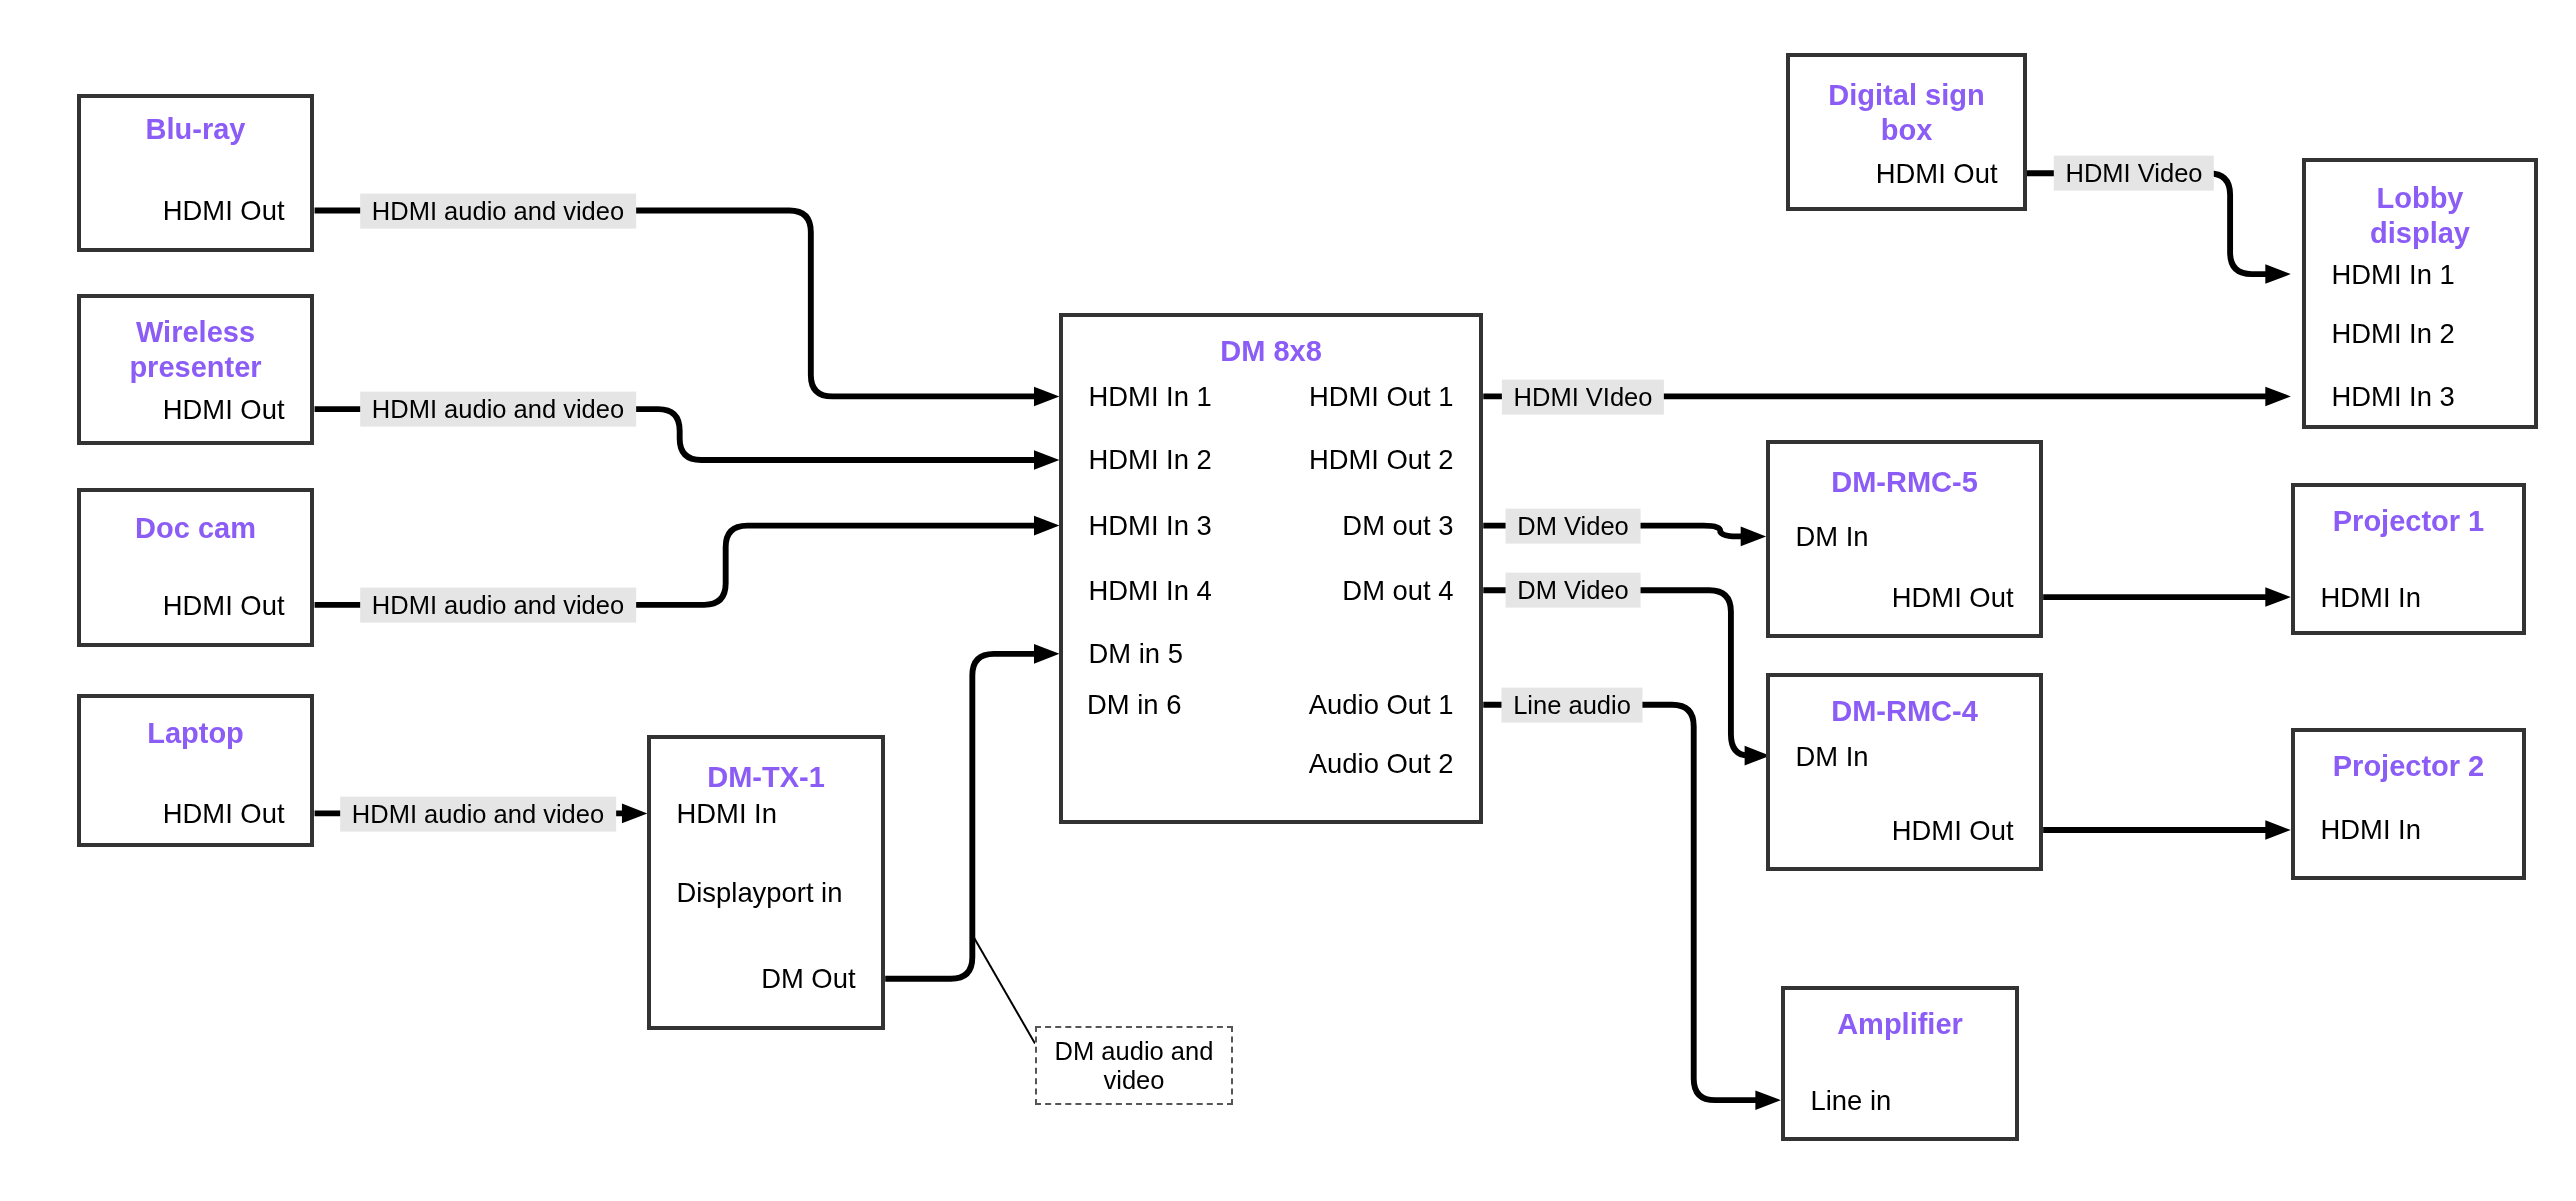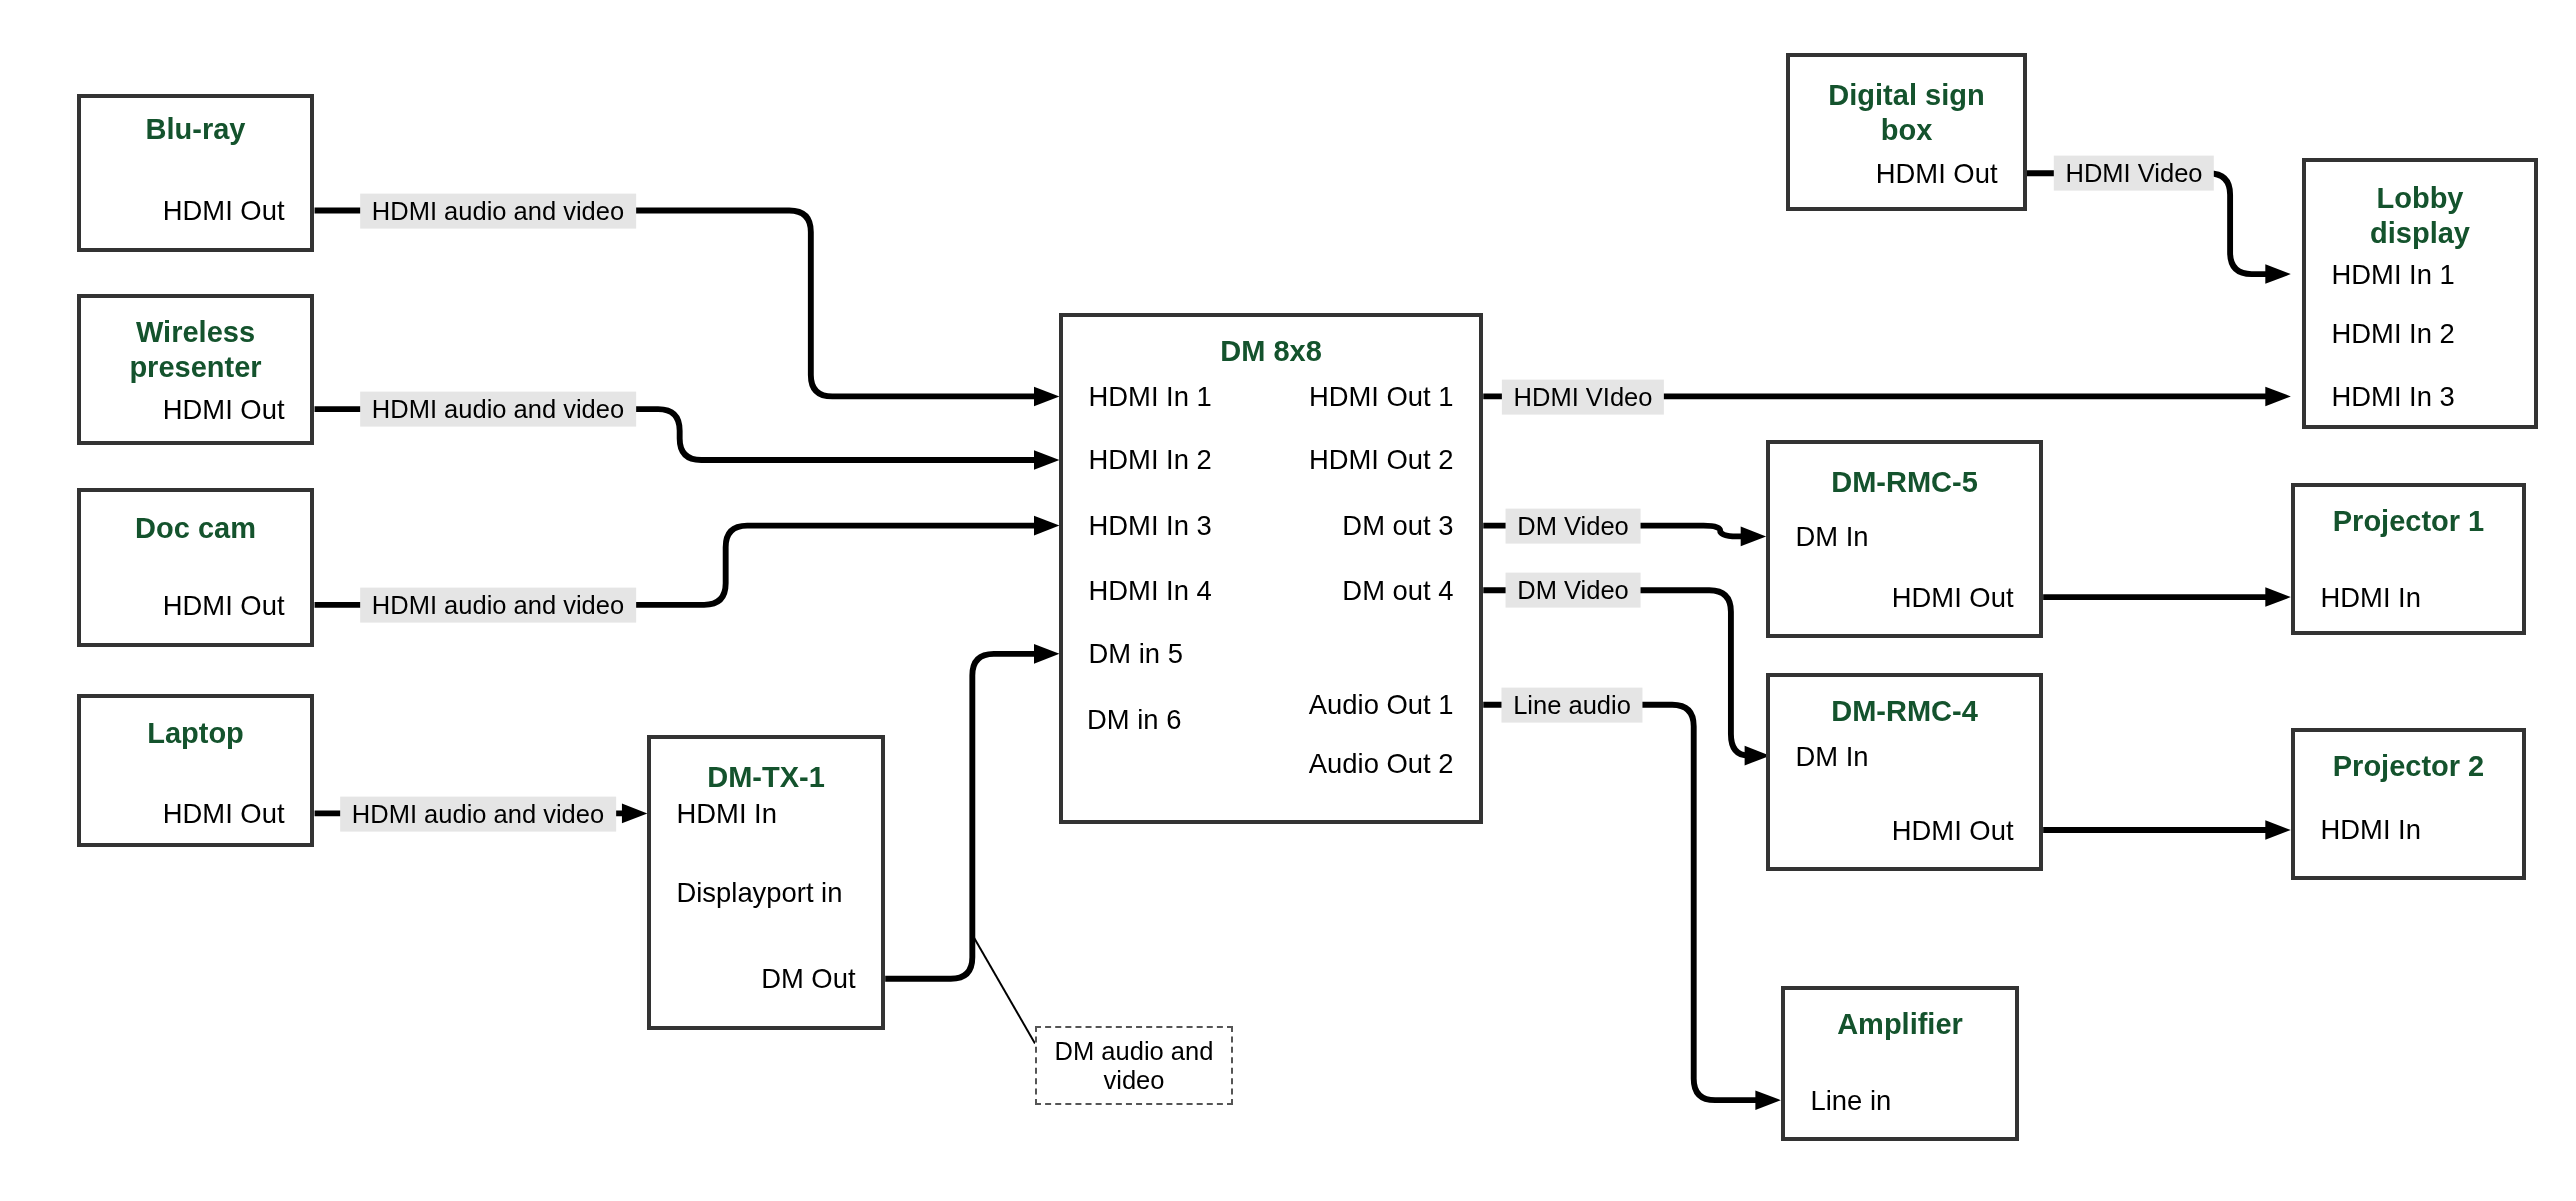--- a/index.html
+++ b/index.html
@@ -4,21 +4,21 @@
 <style>
   html,body{margin:0;padding:0;background:#ffffff;}
   body{font-family:"Liberation Sans", sans-serif;}
   #canvas{position:relative;width:2576px;height:1201px;background:#ffffff;overflow:hidden;}
   #wires{position:absolute;left:0;top:0;width:2576px;height:1201px;}
   .wire{fill:none;stroke:#000000;stroke-width:6;stroke-linejoin:round;}
   .arrowhead{fill:#000000;stroke:none;}
   .leader{stroke:#000000;stroke-width:2;fill:none;}
   .node{position:absolute;box-sizing:border-box;border:4.9px solid #333333;background:#ffffff;}
   .node-title{position:absolute;left:0;width:100%;text-align:center;font-weight:bold;
-              font-size:29px;line-height:35px;color:#14532d;white-space:pre-line;}
+              font-size:29px;line-height:35px;color:#8b5cf6;white-space:pre-line;}
   .port{position:absolute;left:0;right:0;padding:0 25.5px;font-size:27.4px;line-height:39px;
         color:#000000;white-space:nowrap;}
   .port.left{text-align:left;}
   .port.right{text-align:right;}
   .wire-label{position:absolute;transform:translate(-50%,-50%);background:#e5e5e5;
               padding:2.9px 11.7px;font-size:25.5px;color:#000000;white-space:nowrap;}
   .callout{position:absolute;box-sizing:border-box;border:2px dashed #555555;background:#ffffff;
            display:flex;align-items:center;justify-content:center;}
   .callout-text{font-size:25.5px;line-height:29px;text-align:center;color:#000000;white-space:pre-line;}
 </style>
@@ -76,21 +76,21 @@
       <div class="port left" style="top: 134px;">Displayport in</div>
       <div class="port right" style="top: 220px;">DM Out</div>
     </div>
     <div class="node" style="left: 1059px; top: 313px; width: 424px; height: 511px;">
       <div class="node-title" style="top: 16.6px;">DM 8x8</div>
       <div class="port left" style="top: 60px;">HDMI In 1</div>
       <div class="port left" style="top: 123px;">HDMI In 2</div>
       <div class="port left" style="top: 189px;">HDMI In 3</div>
       <div class="port left" style="top: 254px;">HDMI In 4</div>
       <div class="port left" style="top: 317px;">DM in 5</div>
-      <div class="port left" style="top: 383px; padding-left: 24px;">DM in 6</div>
+      <div class="port left" style="top: 368px; padding-left: 24px;">DM in 6</div>
       <div class="port right" style="top: 60px;">HDMI Out 1</div>
       <div class="port right" style="top: 123px;">HDMI Out 2</div>
       <div class="port right" style="top: 189px;">DM out 3</div>
       <div class="port right" style="top: 254px; padding-left: 48px;">DM out 4</div>
       <div class="port right" style="top: 368px;">Audio Out 1</div>
       <div class="port right" style="top: 427px;">Audio Out 2</div>
     </div>
     <div class="node" style="left: 1786px; top: 53px; width: 241px; height: 158px;">
       <div class="node-title" style="top: 20.6px;">Digital sign
 box</div>

